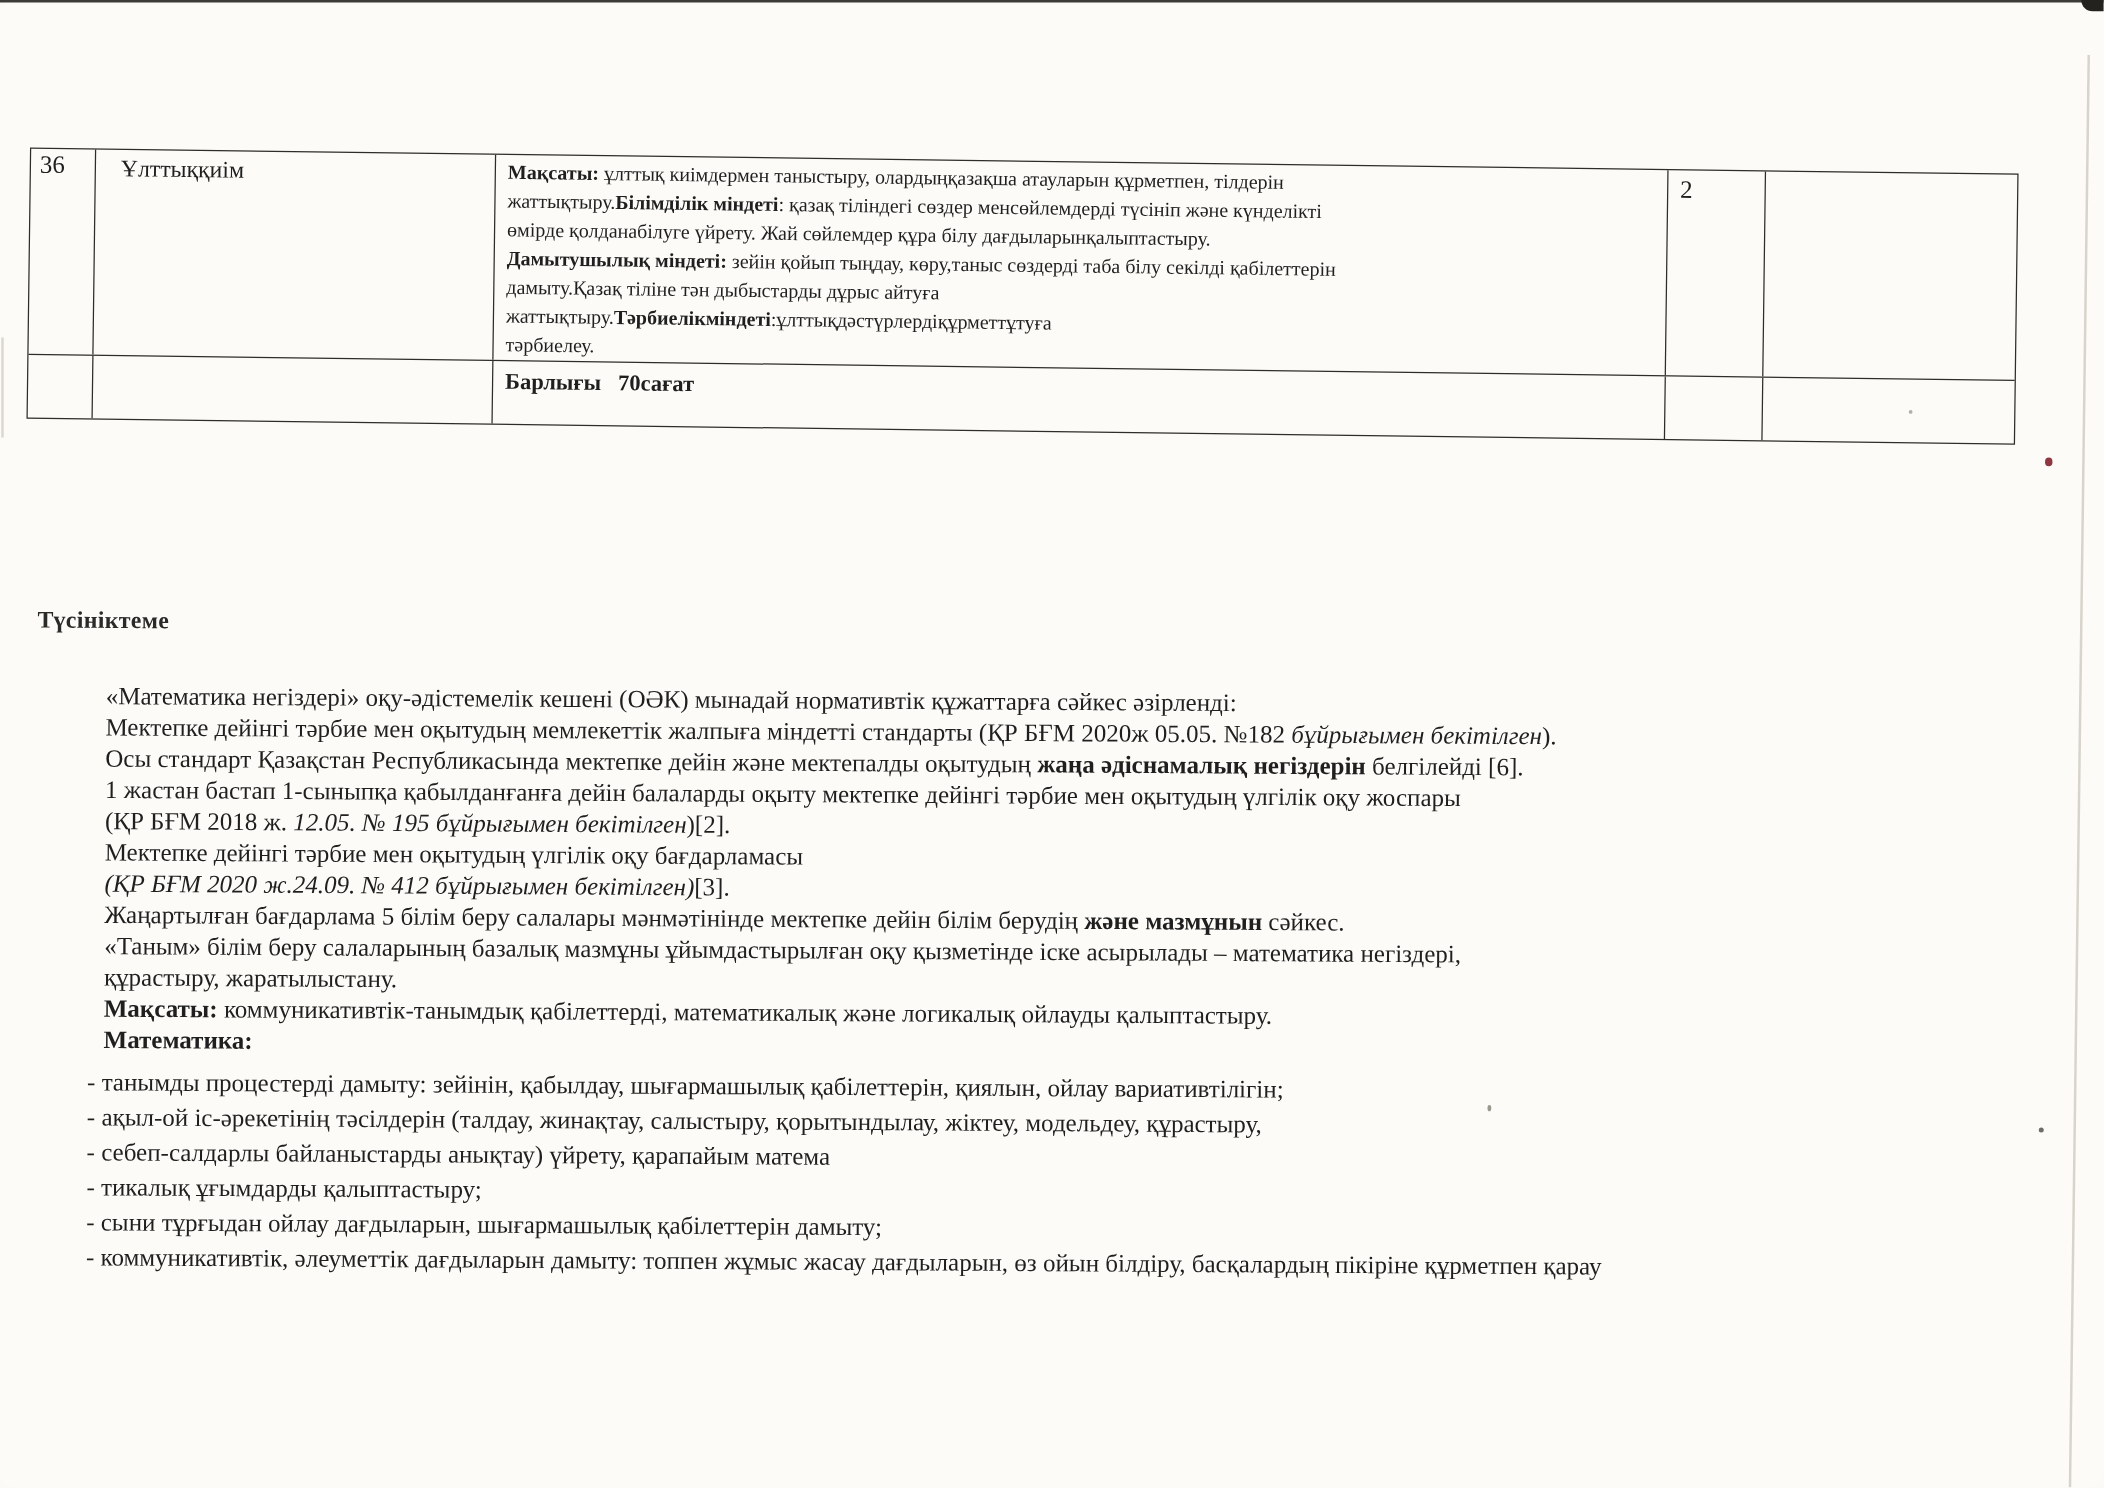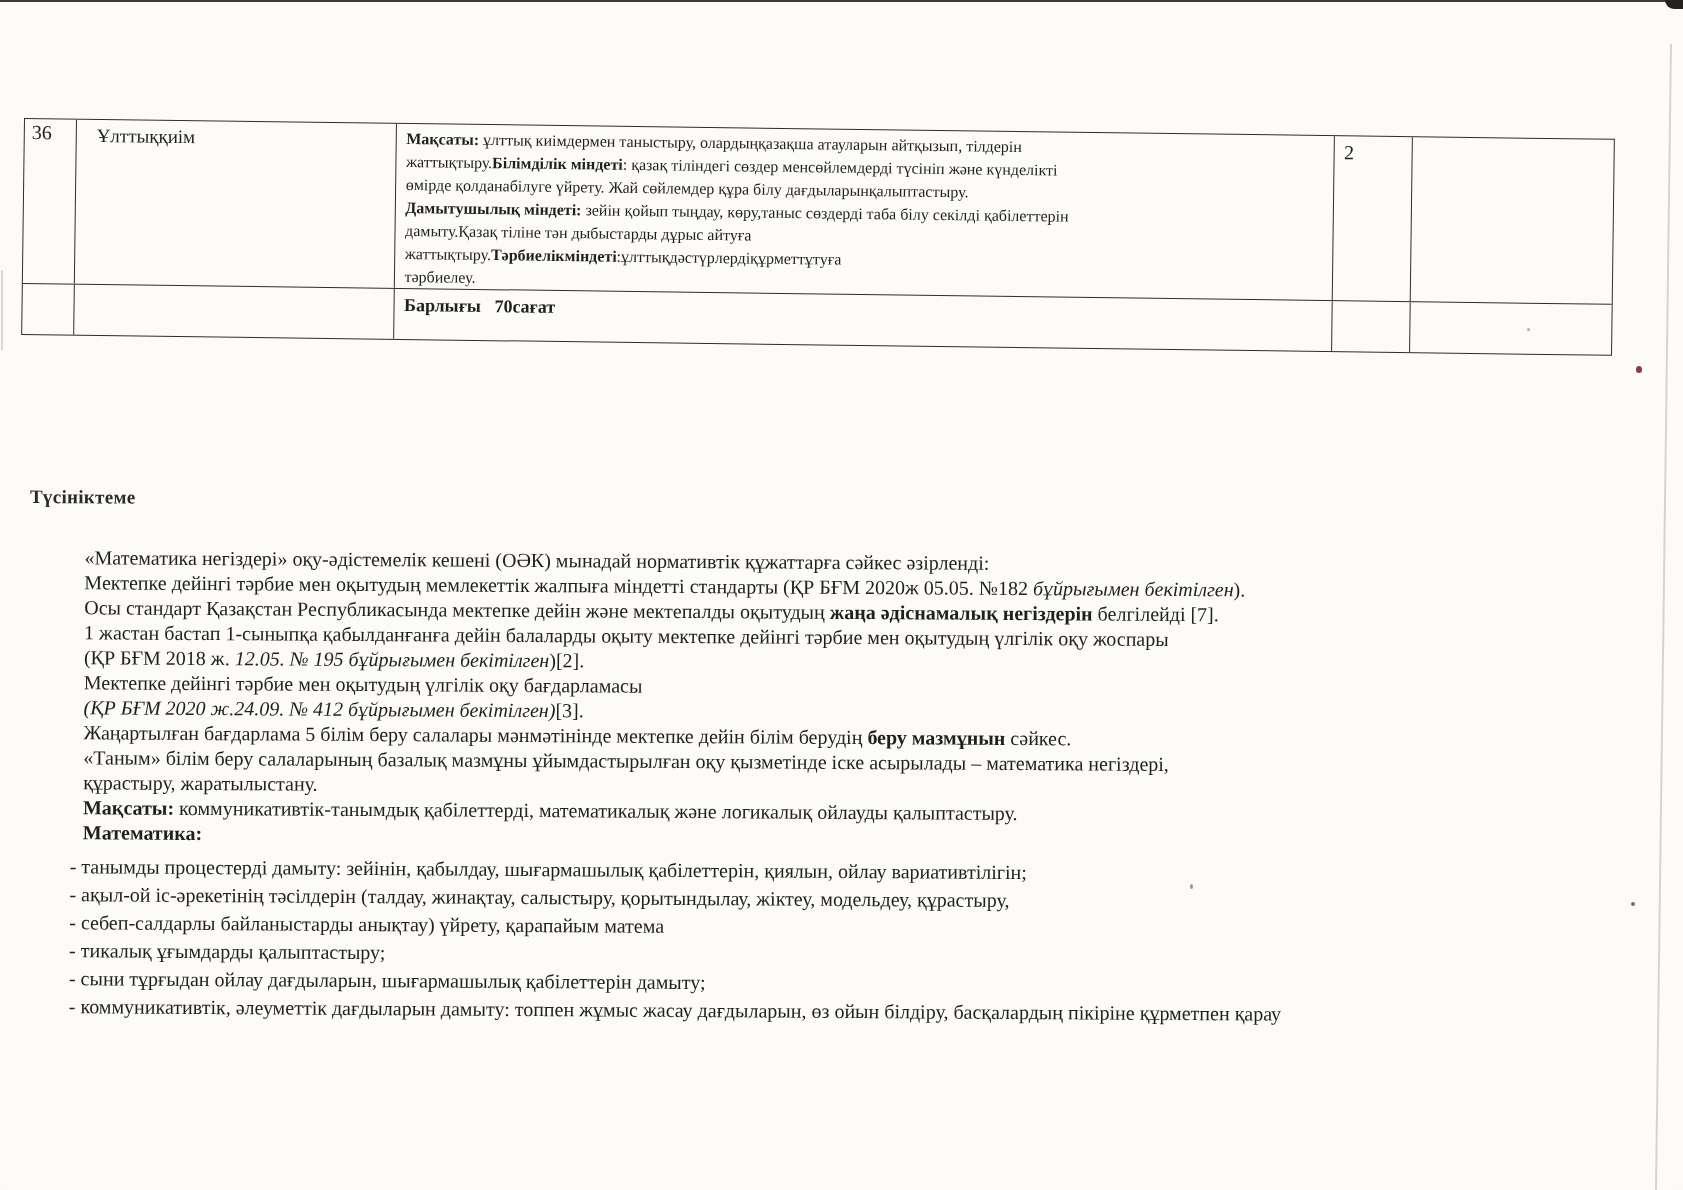--- a/index.html
+++ b/index.html
@@ -61,21 +61,21 @@
   <div class="page-edge-left"></div>
   <div class="speck" style="left:1636px;top:366px;width:6px;height:7px;background:#8e3742;"></div>
   <div class="speck" style="left:1631px;top:902px;width:4px;height:4px;background:#6f6d68;"></div>
   <div class="speck" style="left:1190px;top:884px;width:3px;height:5px;background:#9a978f;"></div>
   <div class="speck" style="left:1527px;top:328px;width:3px;height:3px;background:#b2afa7;"></div>
 
   <div class="scan-table">
     <div class="t-row t-row-main">
       <div class="t-cell c-num">36</div>
       <div class="t-cell c-topic">Ұлттыққиім</div>
-      <div class="t-cell c-desc"><span style="font-weight: 700;">Мақсаты:</span><span> ұлттық киімдермен таныстыру, олардыңқазақша атауларын айтқызып, тілдерін
+      <div class="t-cell c-desc"><span style="font-weight: 700;">Мақсаты:</span><span> ұлттық киімдермен таныстыру, олардыңқазақша атауларын құрметпен, тілдерін
 жаттықтыру.</span><span style="font-weight: 700;">Білімділік міндеті</span><span>: қазақ тіліндегі сөздер менсөйлемдерді түсініп және күнделікті
 өмірде қолданабілуге үйрету. Жай сөйлемдер құра білу дағдыларынқалыптастыру.
 </span><span style="font-weight: 700;">Дамытушылық міндеті:</span><span> зейін қойып тыңдау, көру,таныс сөздерді таба білу секілді қабілеттерін
 дамыту.Қазақ тіліне тән дыбыстарды дұрыс айтуға
 жаттықтыру.</span><span style="font-weight: 700;">Тәрбиелікміндеті</span><span>:ұлттықдәстүрлердіқұрметтұтуға
 тәрбиелеу.</span></div>
       <div class="t-cell c-hours">2</div>
       <div class="t-cell c-notes"></div>
     </div>
     <div class="t-row t-row-total">
@@ -86,26 +86,26 @@
       <div class="t-cell c-notes"></div>
     </div>
   </div>
 
   <div class="text-block">
     <div class="section-heading">Түсініктеме</div>
 
     <div class="paragraphs">
       <div class="pline"><span>«Математика негіздері» оқу-әдістемелік кешені (ОӘК) мынадай нормативтік құжаттарға сәйкес әзірленді:</span></div>
       <div class="pline"><span>Мектепке дейінгі тәрбие мен оқытудың мемлекеттік жалпыға міндетті стандарты (ҚР БҒМ 2020ж 05.05. №182 </span><span style="font-style: italic;">бұйрығымен бекітілген</span><span>).</span></div>
-      <div class="pline"><span>Осы стандарт Қазақстан Республикасында мектепке дейін және мектепалды оқытудың </span><span style="font-weight: 700;">жаңа әдіснамалық негіздерін</span><span> белгілейді [7].</span></div>
+      <div class="pline"><span>Осы стандарт Қазақстан Республикасында мектепке дейін және мектепалды оқытудың </span><span style="font-weight: 700;">жаңа әдіснамалық негіздерін</span><span> белгілейді [6].</span></div>
       <div class="pline"><span>1 жастан бастап 1-сыныпқа қабылданғанға дейін балаларды оқыту мектепке дейінгі тәрбие мен оқытудың үлгілік оқу жоспары</span></div>
       <div class="pline"><span>(ҚР БҒМ 2018 ж. </span><span style="font-style: italic;">12.05. № 195 бұйрығымен бекітілген</span><span>)[2].</span></div>
       <div class="pline"><span>Мектепке дейінгі тәрбие мен оқытудың үлгілік оқу бағдарламасы</span></div>
       <div class="pline"><span style="font-style: italic;">(ҚР БҒМ 2020 ж.24.09. № 412 бұйрығымен бекітілген)</span><span>[3].</span></div>
-      <div class="pline"><span>Жаңартылған бағдарлама 5 білім беру салалары мәнмәтінінде мектепке дейін білім берудің </span><span style="font-weight: 700;">беру мазмұнын</span><span> сәйкес.</span></div>
+      <div class="pline"><span>Жаңартылған бағдарлама 5 білім беру салалары мәнмәтінінде мектепке дейін білім берудің </span><span style="font-weight: 700;">және мазмұнын</span><span> сәйкес.</span></div>
       <div class="pline"><span>«Таным» білім беру салаларының базалық мазмұны ұйымдастырылған оқу қызметінде іске асырылады – математика негіздері,</span></div>
       <div class="pline"><span>құрастыру, жаратылыстану.</span></div>
       <div class="pline"><span style="font-weight: 700;">Мақсаты:</span><span> коммуникативтік-танымдық қабілеттерді, математикалық және логикалық ойлауды қалыптастыру.</span></div>
       <div class="pline"><span style="font-weight: 700;">Математика:</span></div>
     </div>
 
     <div class="bullets">
       <div class="bullet-line">- танымды процестерді дамыту: зейінін, қабылдау, шығармашылық қабілеттерін, қиялын, ойлау вариативтілігін;</div>
       <div class="bullet-line">- ақыл-ой іс-әрекетінің тәсілдерін (талдау, жинақтау, салыстыру, қорытындылау, жіктеу, модельдеу, құрастыру,</div>
       <div class="bullet-line">- себеп-салдарлы байланыстарды анықтау) үйрету, қарапайым матема</div>

